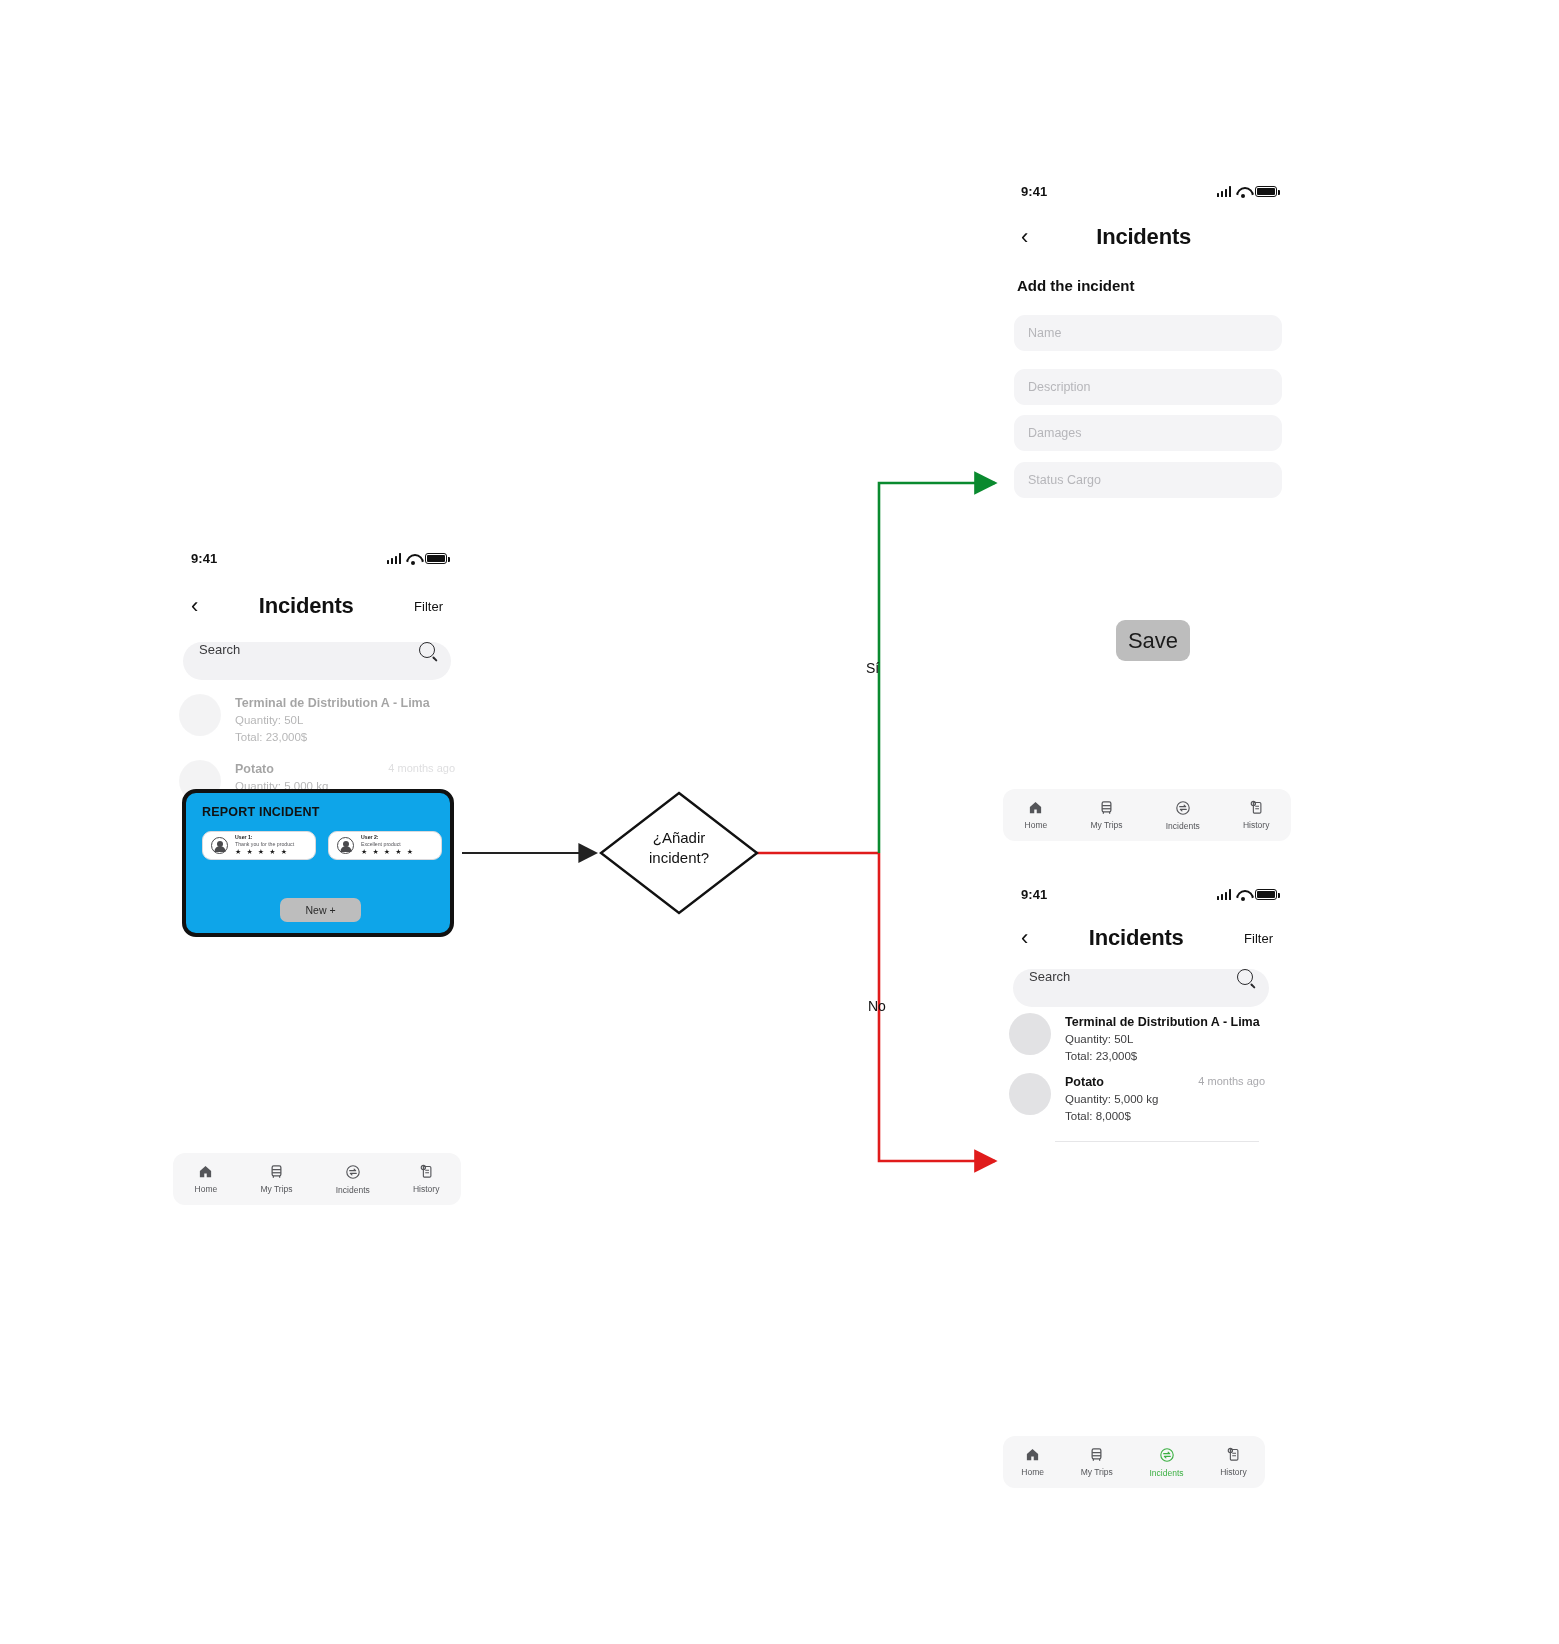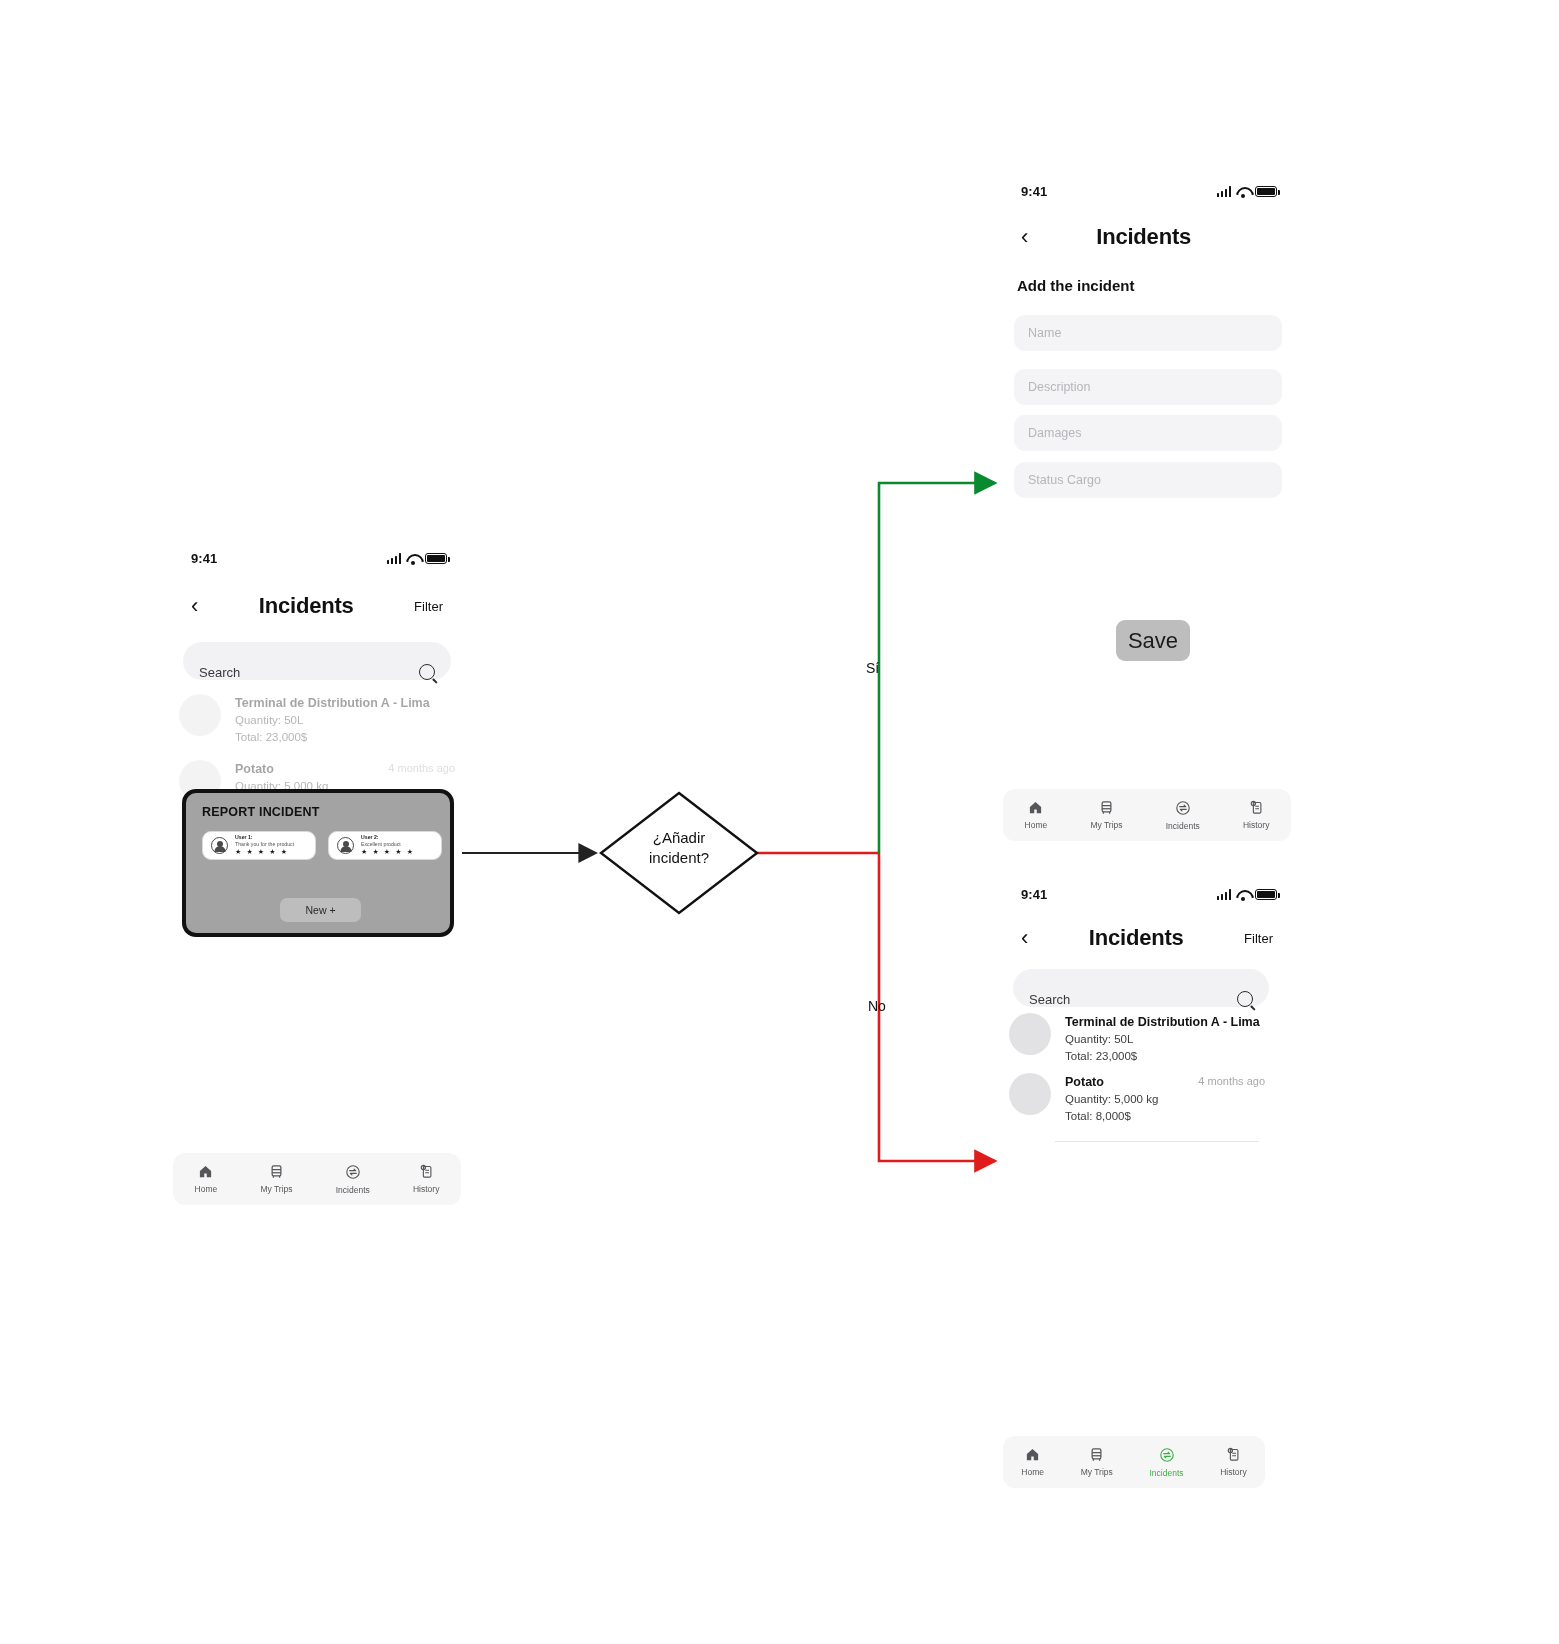--- a/index.html
+++ b/index.html
@@ -35,21 +35,21 @@
   .batt::before{content:"";position:absolute;left:1px;top:1px;right:1px;bottom:1px;background:#111;border-radius:1px;}
   .batt::after{content:"";position:absolute;right:-3.5px;top:3px;width:2px;height:5px;background:#111;border-radius:0 1px 1px 0;}
 
   .navbar { position: absolute; left:0; right:0; display:flex; align-items:center; }
   .nav-back { font-size: 22px; color:#111; font-weight: 400; line-height:1; cursor:pointer; }
   .nav-title { flex:1; text-align:center; font-size:22px; font-weight:700; color:#111; letter-spacing:-.2px; }
   .nav-action { font-size:13px; color:#111; }
 
   .searchbar {
     position:absolute; background:#f2f2f4; border-radius:22px;
-    display:flex; align-items:flex-end; padding:0 16px;
+    display:flex; align-items:flex-start; padding:0 16px;
   }
   .searchbar span { font-size:13px; color:#3a3a3c; flex:1; }
   .mag { width:16px;height:16px;border:1.6px solid #2b2b2e;border-radius:50%;position:relative;flex:0 0 auto; }
   .mag::after{content:"";position:absolute;right:-4px;bottom:-2.5px;width:6px;height:1.6px;background:#2b2b2e;transform:rotate(45deg);border-radius:1px;}
 
   .list-item { position:absolute; display:flex; gap:14px; }
   .avatar { width:42px;height:42px;border-radius:50%;background:#e2e2e4;flex:0 0 auto; }
   .li-body { flex:1; position:relative; padding-top:2px; }
   .li-title { font-size:12.5px; font-weight:700; color:#121212; }
   .li-sub { font-size:11.5px; color:#3c3c3e; line-height:1.45; margin-top:2px; }
@@ -62,21 +62,21 @@
     position:absolute; background:#f6f6f7; border-radius:12px;
     display:flex; align-items:center; justify-content:space-around;
   }
   .tab { display:flex; flex-direction:column; align-items:center; gap:5px; cursor:pointer; }
   .tab span { font-size:8.5px; color:#55565a; }
   .tab.active span { color:#3cb043; }
   .tab svg { display:block; }
 
   
   .modal {
-    position:absolute; background:#a3a3a3; border:4px solid #111; border-radius:14px;
+    position:absolute; background:#0ea5e9; border:4px solid #111; border-radius:14px;
   }
   .modal-title { position:absolute; left:16px; top:12px; font-size:12.5px; font-weight:700; color:#111; letter-spacing:.2px; }
   .review {
     position:absolute; border:1px solid #d9d9dd; border-radius:9px; background:#fff;
     display:flex; align-items:center; gap:7px; padding:6px 8px;
   }
   .rv-ava { width:17px;height:17px;border-radius:50%;border:1.2px solid #4a4a4d;position:relative;flex:0 0 auto; }
   .rv-ava::before{content:"";position:absolute;left:50%;top:3px;transform:translateX(-50%);width:6px;height:6px;border-radius:50%;background:#4a4a4d;}
   .rv-ava::after{content:"";position:absolute;left:50%;bottom:1.5px;transform:translateX(-50%);width:11px;height:6px;border-radius:6px 6px 0 0;background:#4a4a4d;}
   .rv-txt { line-height:1.25; }

